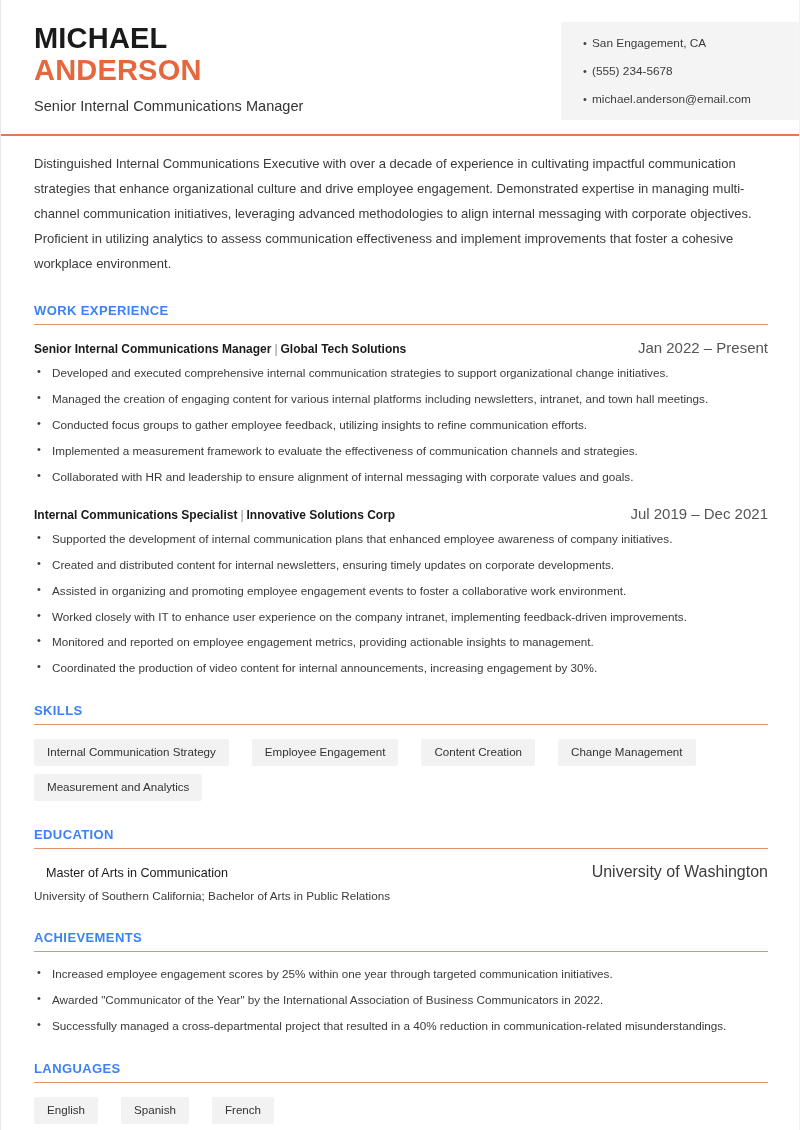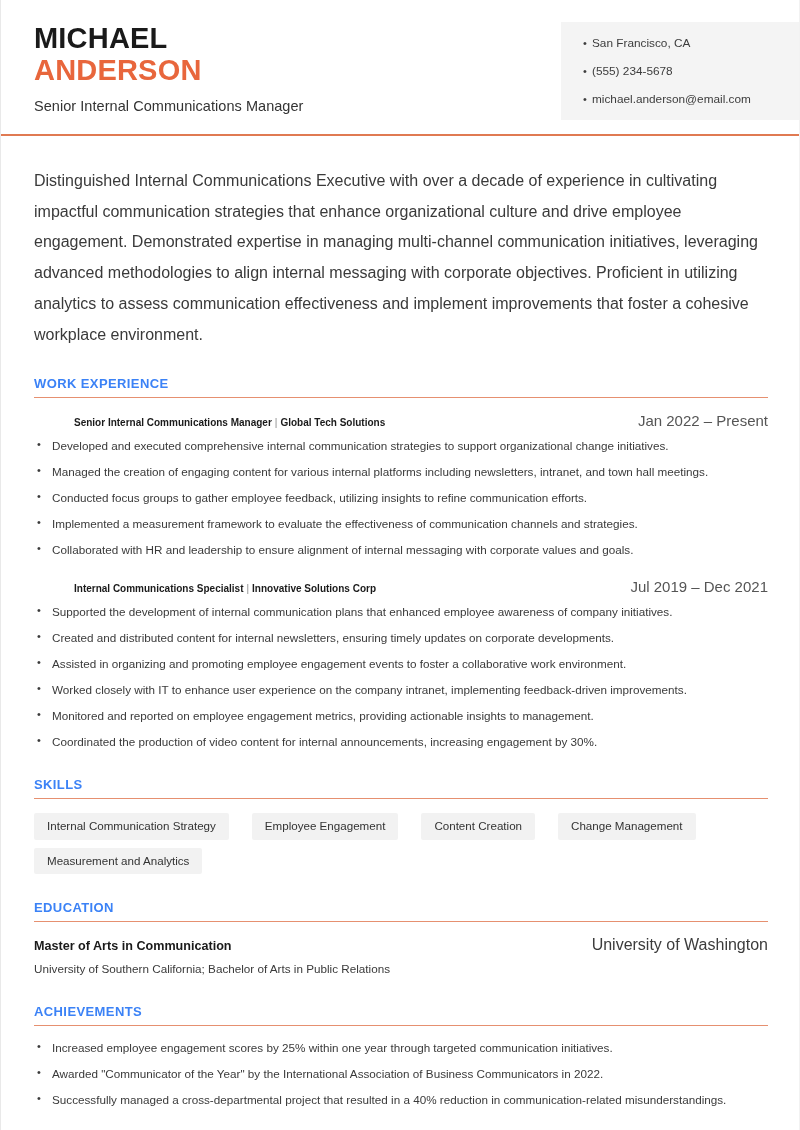--- a/index.html
+++ b/index.html
@@ -76,22 +76,22 @@
     top: 134px;
     width: 800px;
     height: 2px;
     background: #e07a52;
   }
 
   
   .content { padding: 0 33px; }
 
   .summary {
-    margin-top: 30px;
-    font-size: 16px;
+    margin-top: 16px;
+    font-size: 13px;
     line-height: 1.92;
     color: #3a3a3a;
     text-align: left;
   }
 
   .section { margin-top: 26px; }
 
   .section-title {
     font-size: 13px;
     font-weight: bold;
@@ -109,24 +109,23 @@
   .entry { margin-bottom: 4px; }
   .entry + .entry { margin-top: 19px; }
 
   .entry-head {
     display: flex;
     justify-content: space-between;
     align-items: baseline;
     margin-bottom: 9px;
   }
   .entry-title {
-    font-size: 10px;
+    font-size: 12px;
     font-weight: bold;
     color: #1a1a1a;
-    margin-left: 40px;
   }
   .entry-sep {
     color: #8a8a8a;
     font-weight: normal;
     padding: 0 3px;
   }
   .entry-date {
     font-size: 15px;
     color: #555555;
     white-space: nowrap;
@@ -168,22 +167,23 @@
   }
 
   
   .edu-head {
     display: flex;
     justify-content: space-between;
     align-items: baseline;
   }
   .edu-degree {
     font-size: 12.6px;
-    font-weight: bold;
+    font-weight: normal;
     color: #1a1a1a;
+    margin-left: 12px;
   }
   .edu-school {
     font-size: 16px;
     color: #3c3c3c;
     white-space: nowrap;
   }
   .edu-sub {
     margin-top: 7px;
     font-size: 11.7px;
     color: #3a3a3a;
@@ -204,21 +204,21 @@
       </div>
       <div class="name-line">
         <span class="name-last">ANDERSON</span>
       </div>
       <div class="job-title">Senior Internal Communications Manager</div>
     </div>
 
     <div class="contact-box">
       <div class="contact-item">
         <span class="dot">•</span>
-        <span>San Francisco, CA</span>
+        <span>San Engagement, CA</span>
       </div>
       <div class="contact-item">
         <span class="dot">•</span>
         <span>(555) 234-5678</span>
       </div>
       <div class="contact-item">
         <span class="dot">•</span>
         <span>michael.anderson@email.com</span>
       </div>
     </div>

